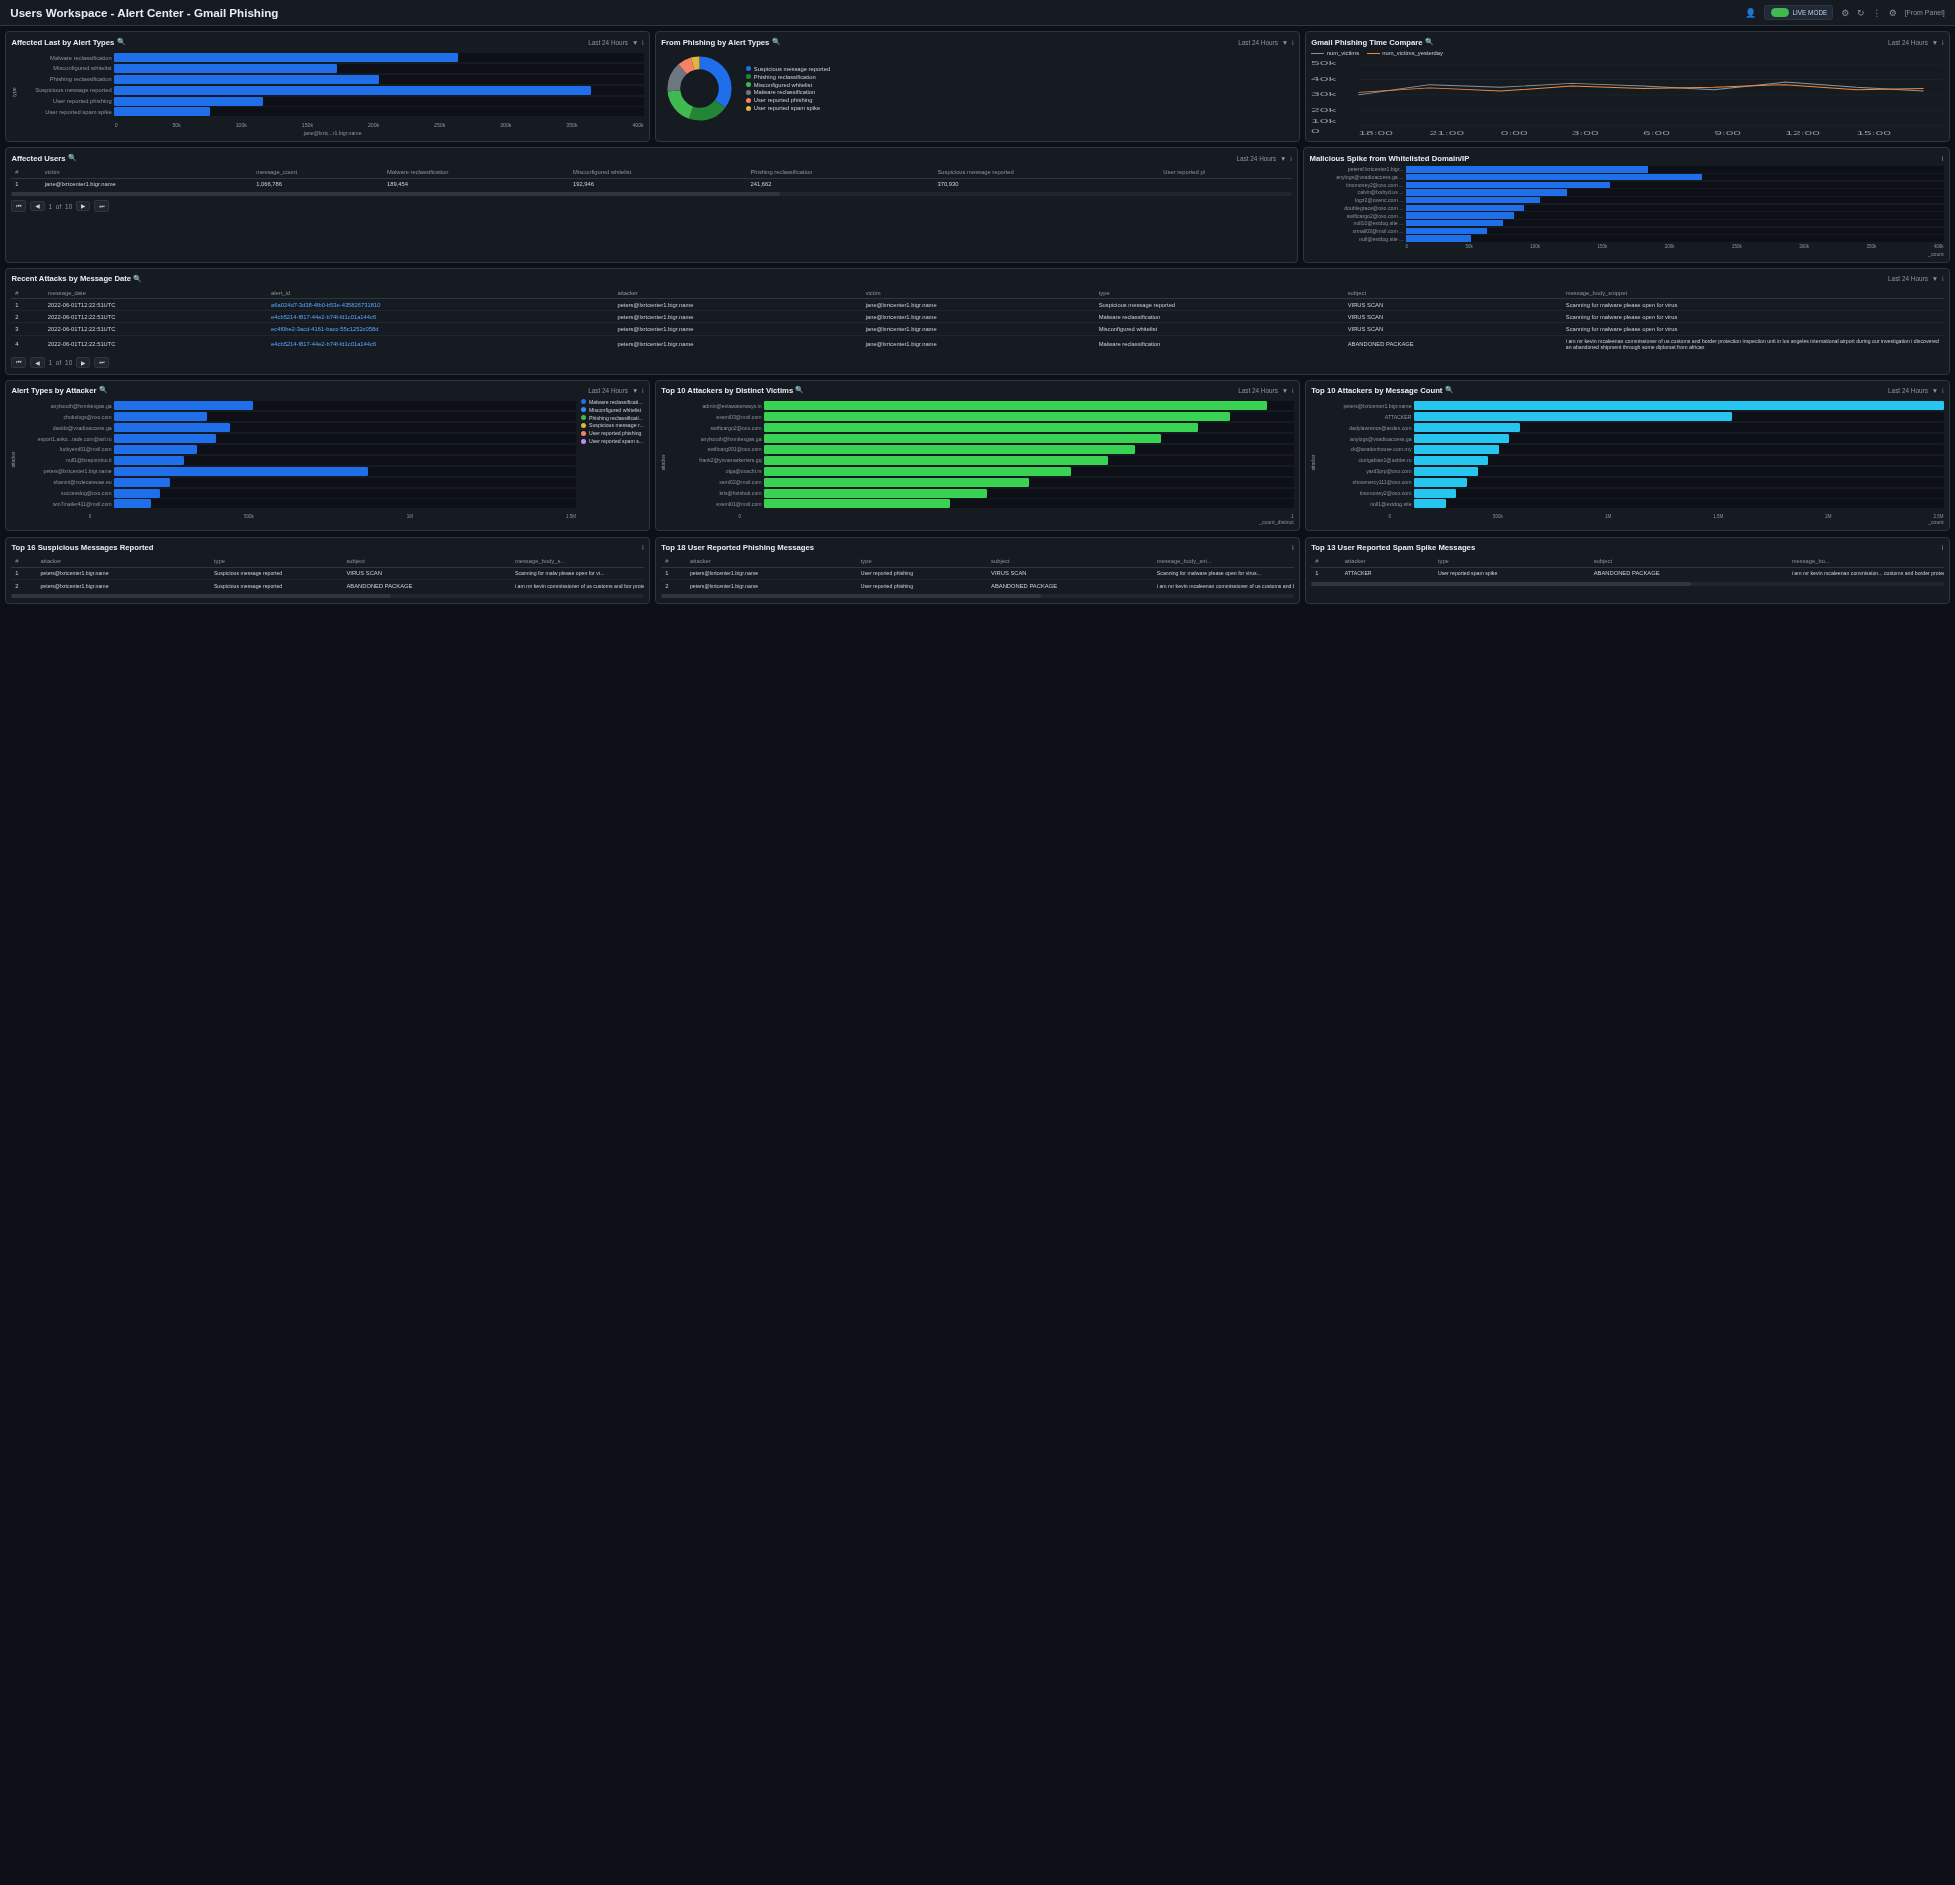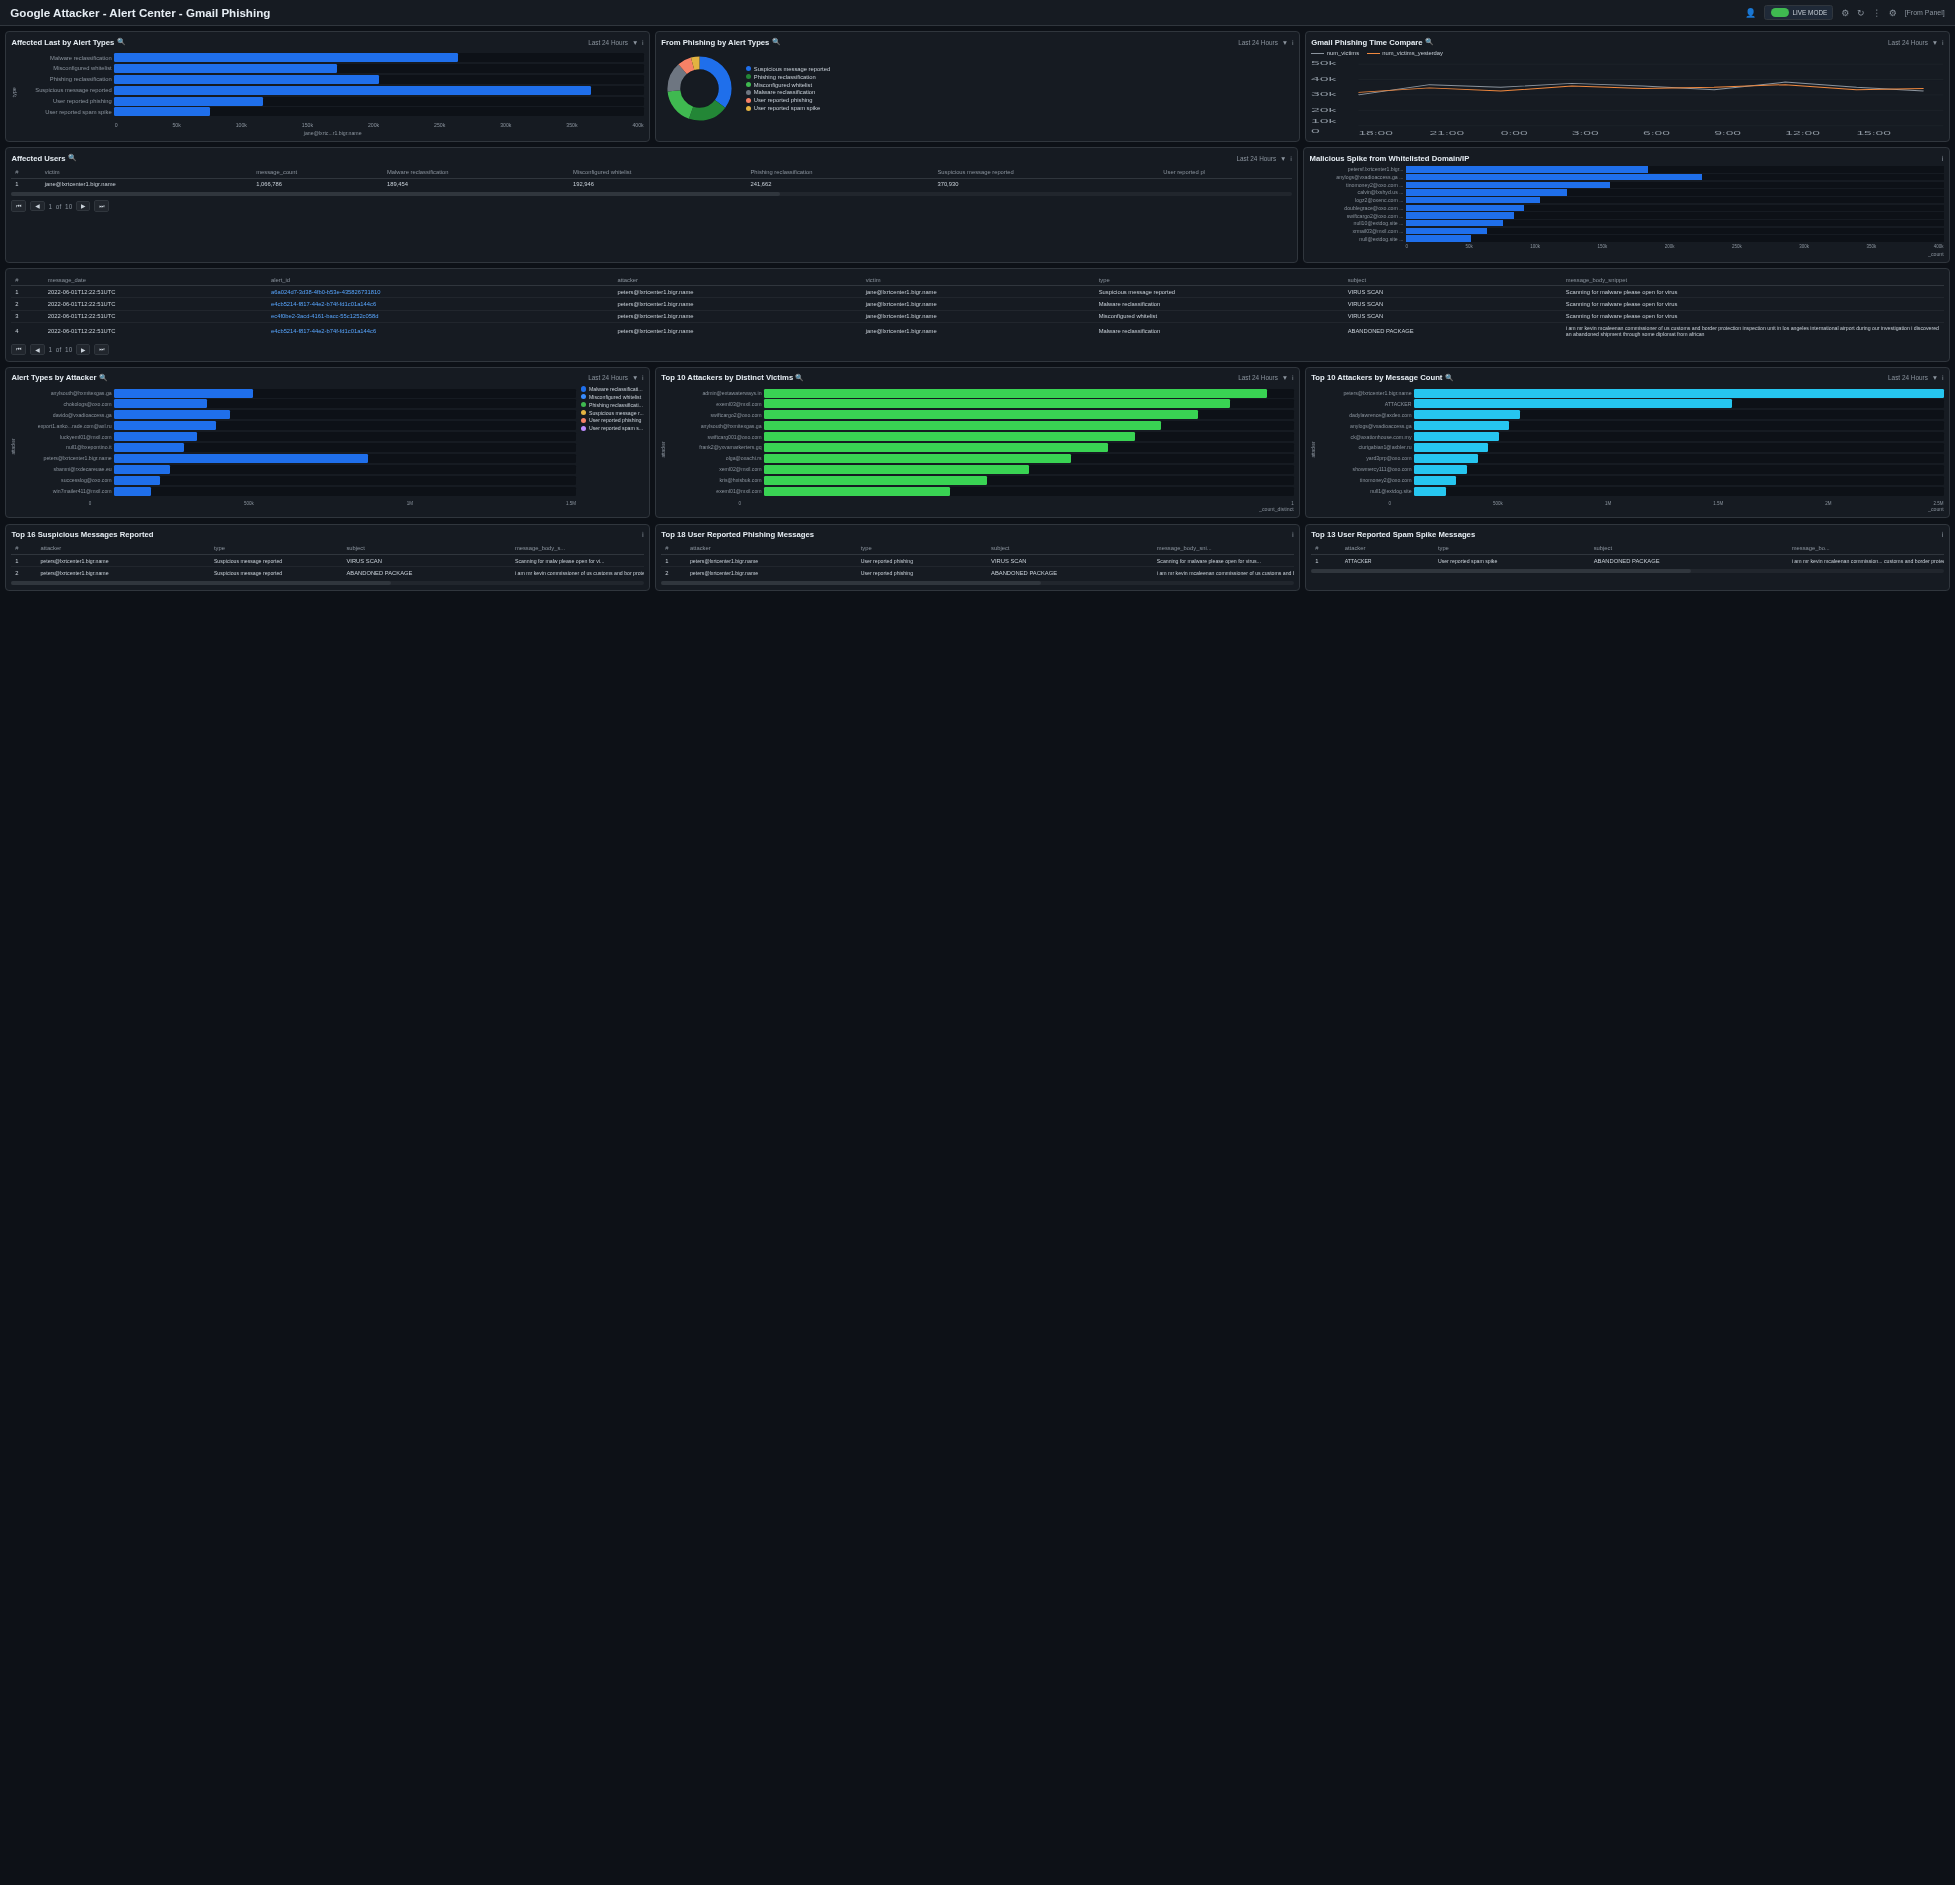--- a/index.html
+++ b/index.html
@@ -211,21 +211,21 @@
 
     
     svg text { font-family: 'Segoe UI', Arial, sans-serif; }
 
     .info-icon { font-size: 7px; color: #8b949e; cursor: pointer; }
   </style>
 </head>
 <body>
 
 <div class="header">
-  <span class="header-title">Google Attacker - Alert Center - Gmail Phishing</span>
+  <span class="header-title">Users Workspace - Alert Center - Gmail Phishing</span>
   <div class="header-right">
     <span style="font-size:9px">👤</span>
     <div class="live-mode-badge">
       <span class="toggle-switch"></span>
       <span>LIVE MODE</span>
     </div>
     <span style="font-size:9px;cursor:pointer;">⚙</span>
     <span style="font-size:9px;cursor:pointer;">↻</span>
     <span style="font-size:9px;cursor:pointer;">⋮</span>
     <span style="font-size:9px;cursor:pointer;">⚙</span>
@@ -559,20 +559,31 @@
             <span>350k</span>
             <span>400k</span>
         </div>
         <div style="text-align:right;font-size:5.2px;color:#8b949e;margin-top:1.3px;">_count</div>
       </div>
     </div>
   </div>
 
   <div class="row row-1">
     <div class="panel">
+      <div class="panel-header">
+        <div class="panel-title">
+          <span>Recent Attacks by Message Date</span>
+          <span class="info-icon">🔍</span>
+        </div>
+        <div class="panel-controls">
+          <span>Last 24 Hours</span>
+          <span class="icon-sm">▼</span>
+          <span class="icon-sm">ℹ</span>
+        </div>
+      </div>
       <div style="overflow-x:auto;">
         <table class="data-table">
           <thead>
             <tr>
               <th>#</th>
               <th>message_date</th>
               <th>alert_id</th>
               <th>attacker</th>
               <th>victim</th>
               <th>type</th>

